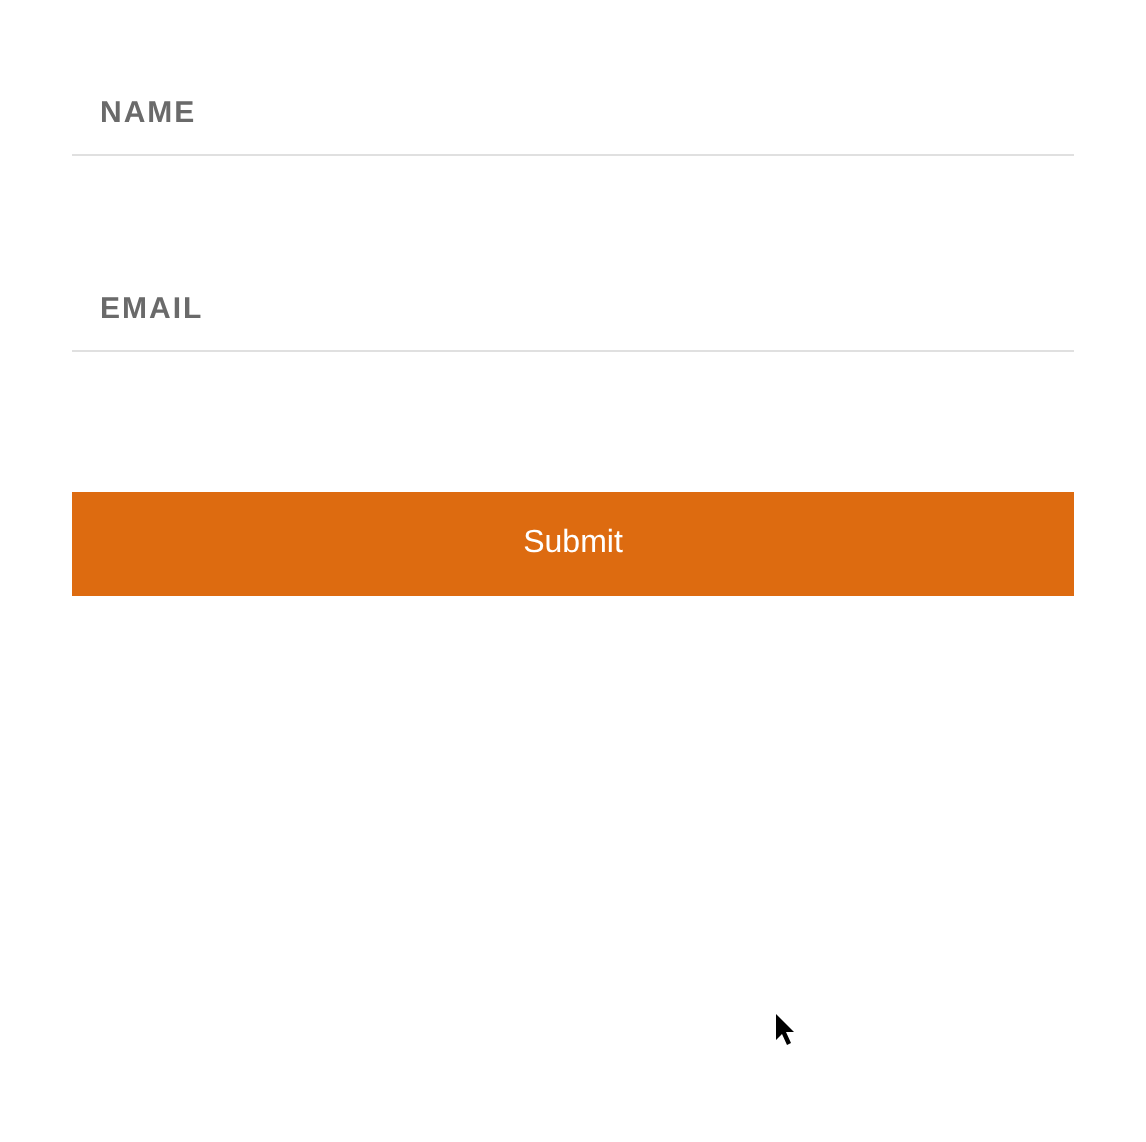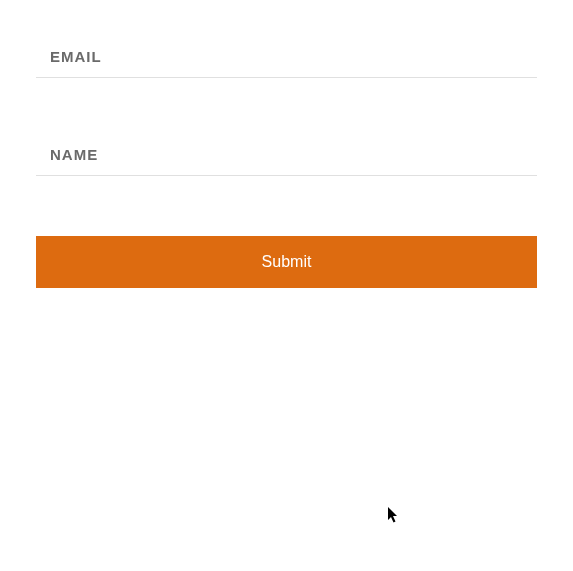--- a/index.html
+++ b/index.html
@@ -40,39 +40,40 @@
     }
     .submit-button {
       width: 100%;
       background: #dd6b10;
       color: #ffffff;
       border: none;
       padding: 17px 16px;
       font-size: 16px;
       font-weight: 500;
       cursor: pointer;
+      margin-top: 10px;
       text-align: center;
     }
     .cursor {
       position: absolute;
       left: 388px;
       top: 507px;
       width: 12px;
       height: 18px;
       pointer-events: none;
     }
   </style>
 </head>
 <body>
 
 <div class="form-container">
   <div class="form-field">
-    <input type="text" class="form-input" placeholder="EMAIL" style="">
+    <input type="text" class="form-input" placeholder="NAME" style="">
   </div>
   <div class="form-field">
-    <input type="text" class="form-input" placeholder="NAME" style="">
+    <input type="text" class="form-input" placeholder="EMAIL" style="">
   </div>
   <button class="submit-button">Submit</button>
 </div>
 
 <svg class="cursor" viewBox="0 0 12 18">
   <path d="M0,0 L0,13 L3,10 L5.5,15.5 L7.5,14.5 L5,9 L9,9 Z" fill="#000000"></path>
 </svg>
 
 </body></html>

